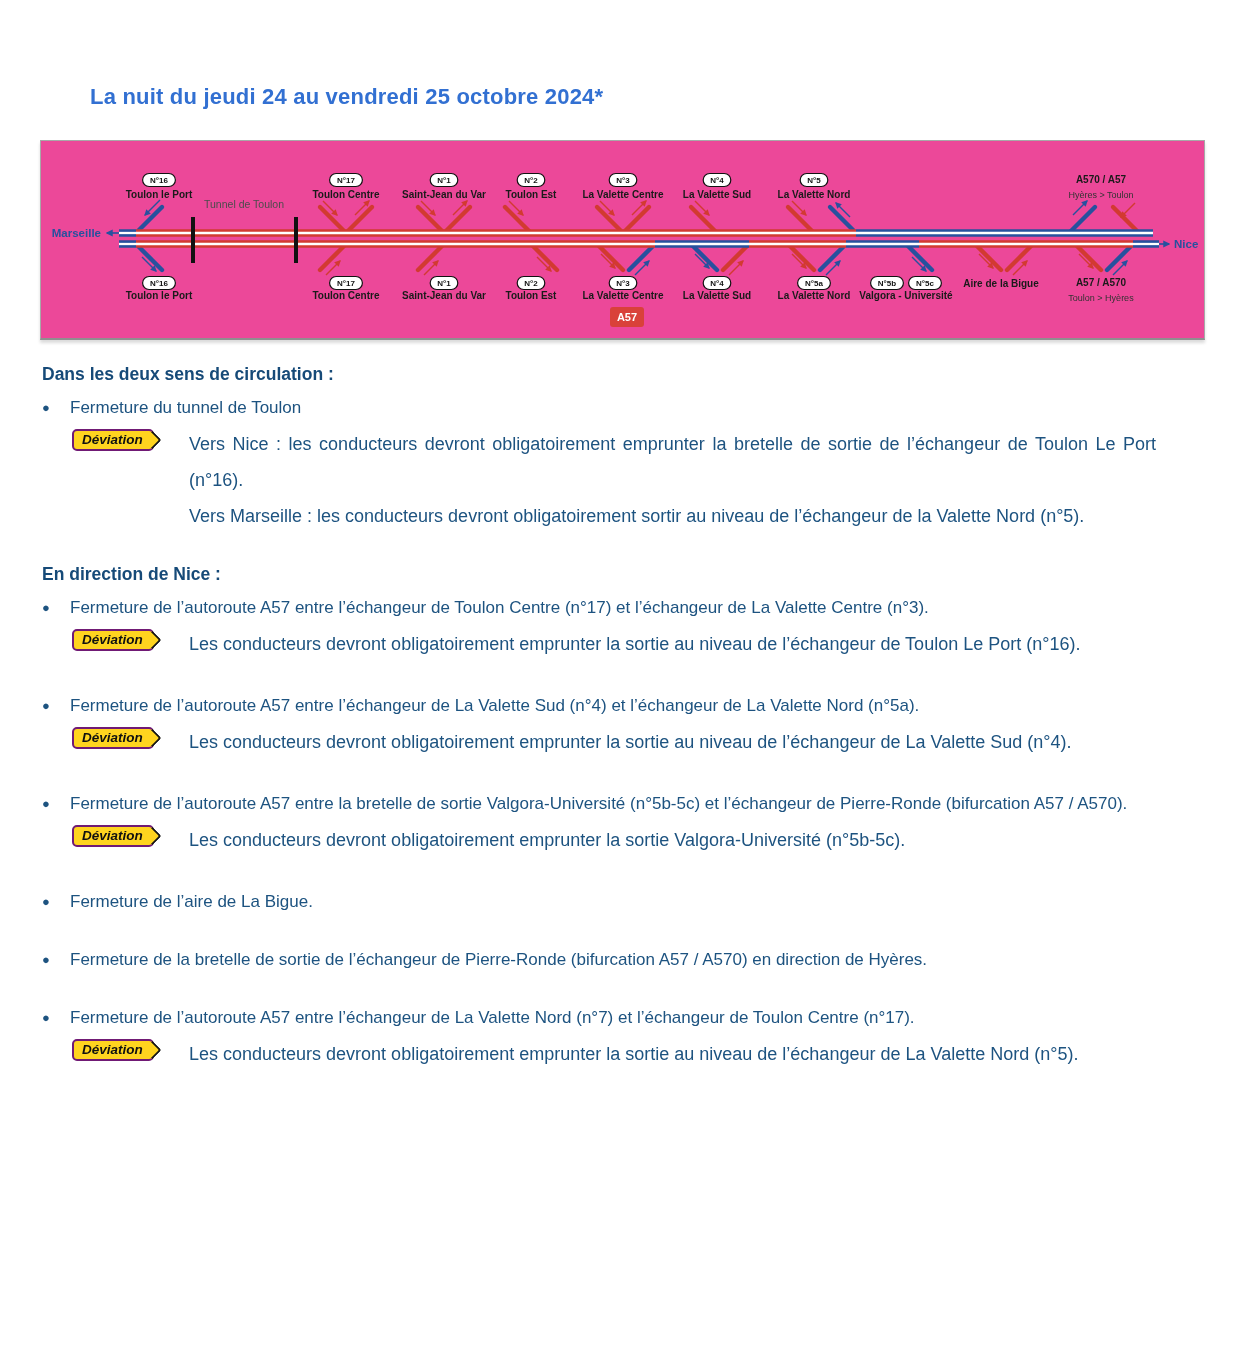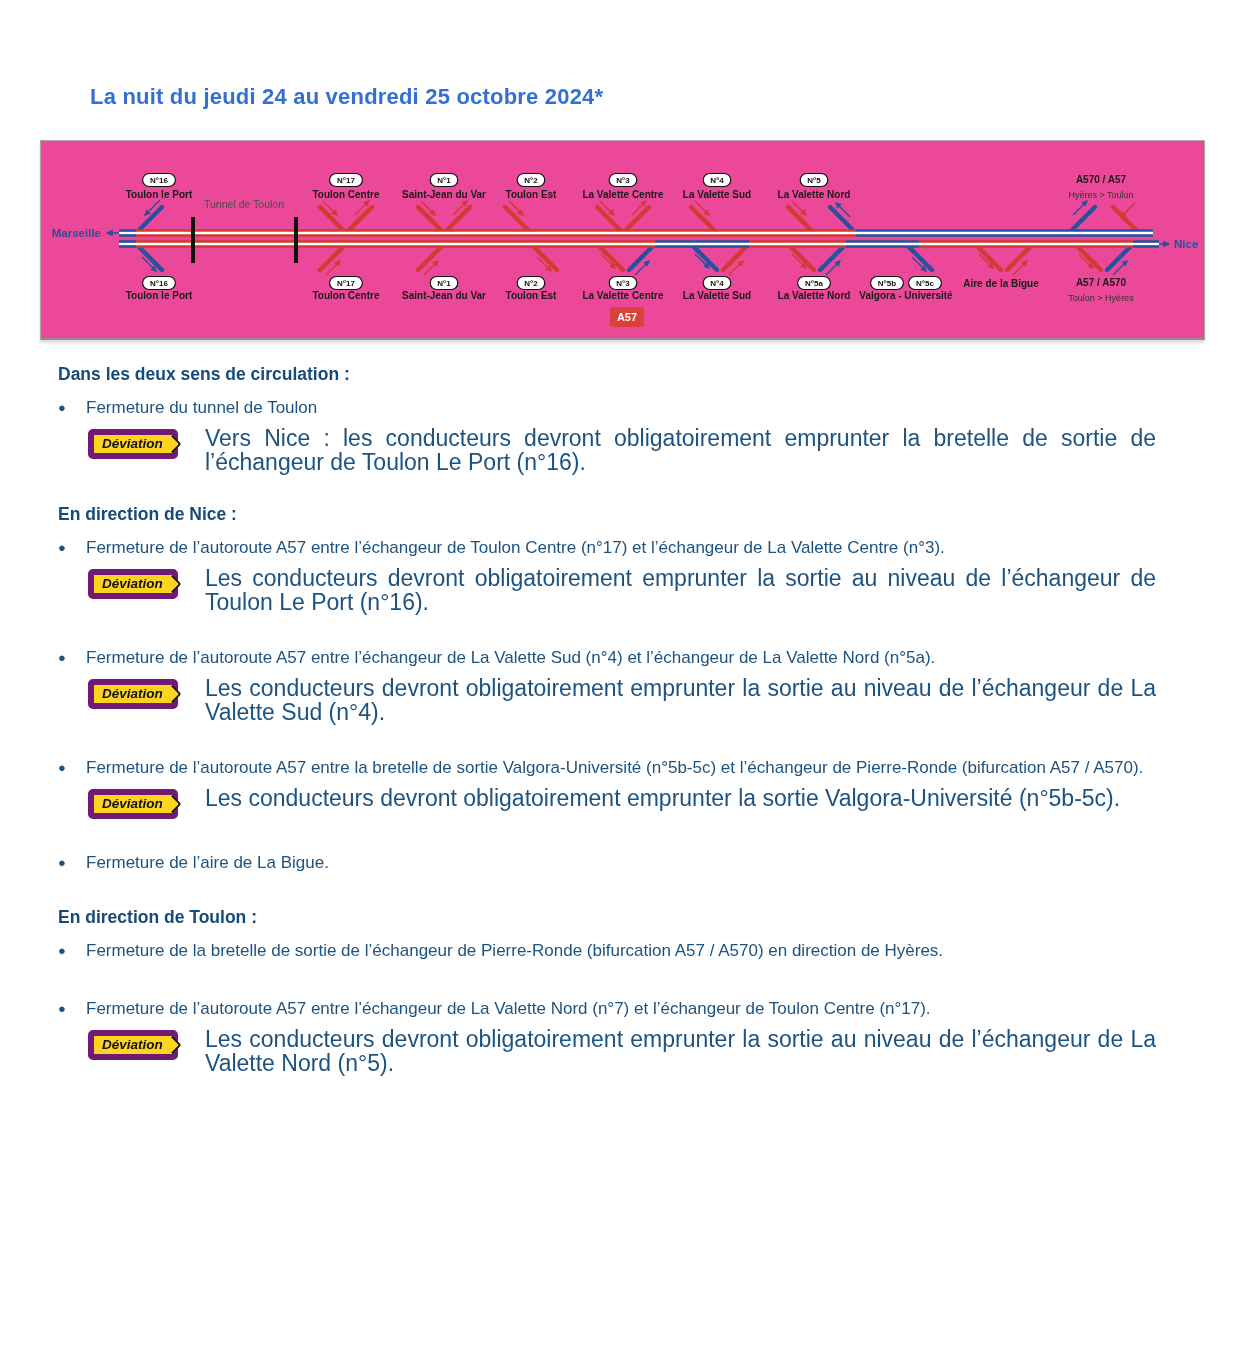--- a/index.html
+++ b/index.html
@@ -16,38 +16,38 @@
 
   svg text { font-family:"Liberation Sans", sans-serif; }
   .city   { font-size:11.5px; font-weight:bold; fill:#27519e; }
   .tunnel { font-size:10.5px; fill:#4c4c4c; }
   .a57rect{ fill:#d9413a; }
   .a57text{ font-size:11px; font-weight:bold; fill:#ffffff; }
   .bnum   { font-size:8px;  font-weight:bold; fill:#111111; }
   .bname  { font-size:10px; font-weight:bold; fill:#1a1a1a; }
   .bsub   { font-size:9px;  fill:#333333; }
 
-  .content { margin:24px 85px 0 58px; color:#1d5380; }
+  .content { margin:24px 85px 0 42px; color:#1d5380; }
   .section { margin-top:30px; }
   .section:first-child { margin-top:0; }
   .heading { font-size:17.5px; font-weight:bold; color:#164a78; margin-bottom:9px; }
   .item { margin-bottom:30px; }
   .item:last-child { margin-bottom:0; }
 
   .bullet-row { display:flex; }
   .dot { width:28px; font-size:13px; line-height:28px; color:#1d5380; }
   .btext { flex:1; font-size:17px; line-height:28px; text-align:justify; text-align-last:left; }
 
   .dev-row { display:flex; margin:4px 0 0 30px; }
   .dev-badge-col { width:117px; padding-top:3px; }
   .dev-text-col { flex:1; }
-  .dev-p { font-size:23px; line-height:24px; text-align:justify; text-align-last:left; }
+  .dev-p { font-size:18px; line-height:36px; text-align:justify; text-align-last:left; }
 
   .dev-badge { display:inline-block; position:relative; background:#ffd41f;
-               border:6px solid #701a75; border-radius:5px; padding:0 9px 1px 8px;
+               border:2px solid #701a75; border-radius:5px; padding:0 9px 1px 8px;
                font-style:italic; font-weight:bold; font-size:13.5px; line-height:17px; color:#101010; }
   .dev-badge::after { content:''; position:absolute; right:-7px; top:50%;
                width:11px; height:11px; background:#ffd41f;
                border-top:2px solid #161616; border-right:2px solid #161616;
                border-top-right-radius:3px;
                transform:translateY(-50%) rotate(45deg); }
 </style>
 </head>
 <body>
 
@@ -258,20 +258,21 @@
         <div class="heading">Dans les deux sens de circulation :</div>
         <div class="item">
           <div class="bullet-row">
             <span class="dot">●</span>
             <div class="btext">Fermeture du tunnel de Toulon</div>
           </div>
           <div class="dev-row">
             <div class="dev-badge-col"><span class="dev-badge">Déviation</span></div>
             <div class="dev-text-col">
               <p class="dev-p">Vers Nice : les conducteurs devront obligatoirement emprunter la bretelle de sortie de l’échangeur de Toulon Le Port (n°16).</p>
+              <p class="dev-p">Vers Marseille : les conducteurs devront obligatoirement sortir au niveau de l’échangeur de la Valette Nord (n°5).</p>
             </div>
           </div>
         </div>
       </div>
       <div class="section">
         <div class="heading">En direction de Nice :</div>
         <div class="item">
           <div class="bullet-row">
             <span class="dot">●</span>
             <div class="btext">Fermeture de l’autoroute A57 entre l’échangeur de Toulon Centre (n°17) et l’échangeur de La Valette Centre (n°3).</div>
@@ -308,21 +309,20 @@
           </div>
         </div>
         <div class="item">
           <div class="bullet-row">
             <span class="dot">●</span>
             <div class="btext">Fermeture de l’aire de La Bigue.</div>
           </div>
         </div>
       </div>
       <div class="section">
-        <div class="heading">En direction de Toulon :</div>
         <div class="item">
           <div class="bullet-row">
             <span class="dot">●</span>
             <div class="btext">Fermeture de la bretelle de sortie de l’échangeur de Pierre-Ronde (bifurcation A57 / A570) en direction de Hyères.</div>
           </div>
         </div>
         <div class="item">
           <div class="bullet-row">
             <span class="dot">●</span>
             <div class="btext">Fermeture de l’autoroute A57 entre l’échangeur de La Valette Nord (n°7) et l’échangeur de Toulon Centre (n°17).</div>

